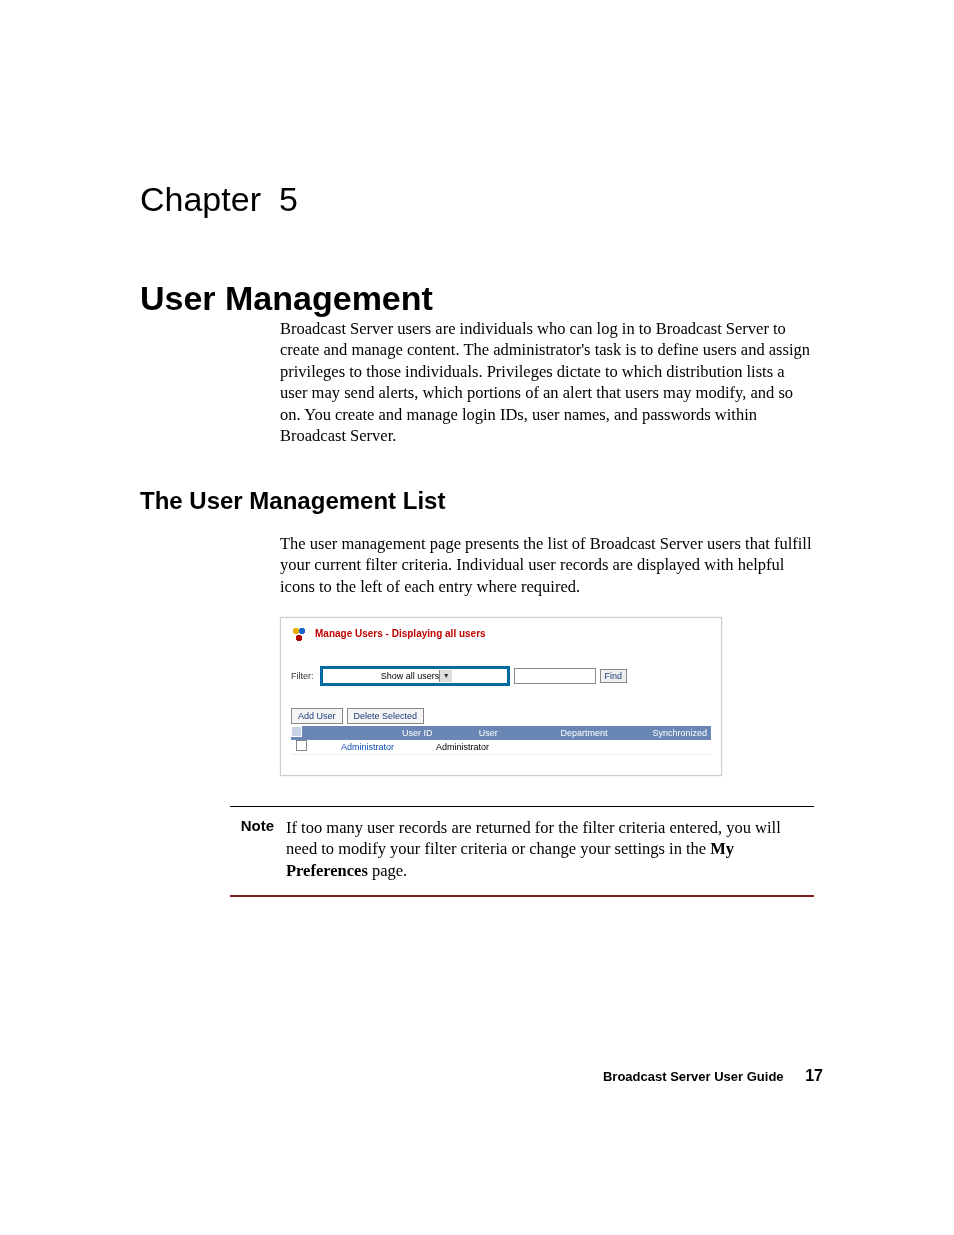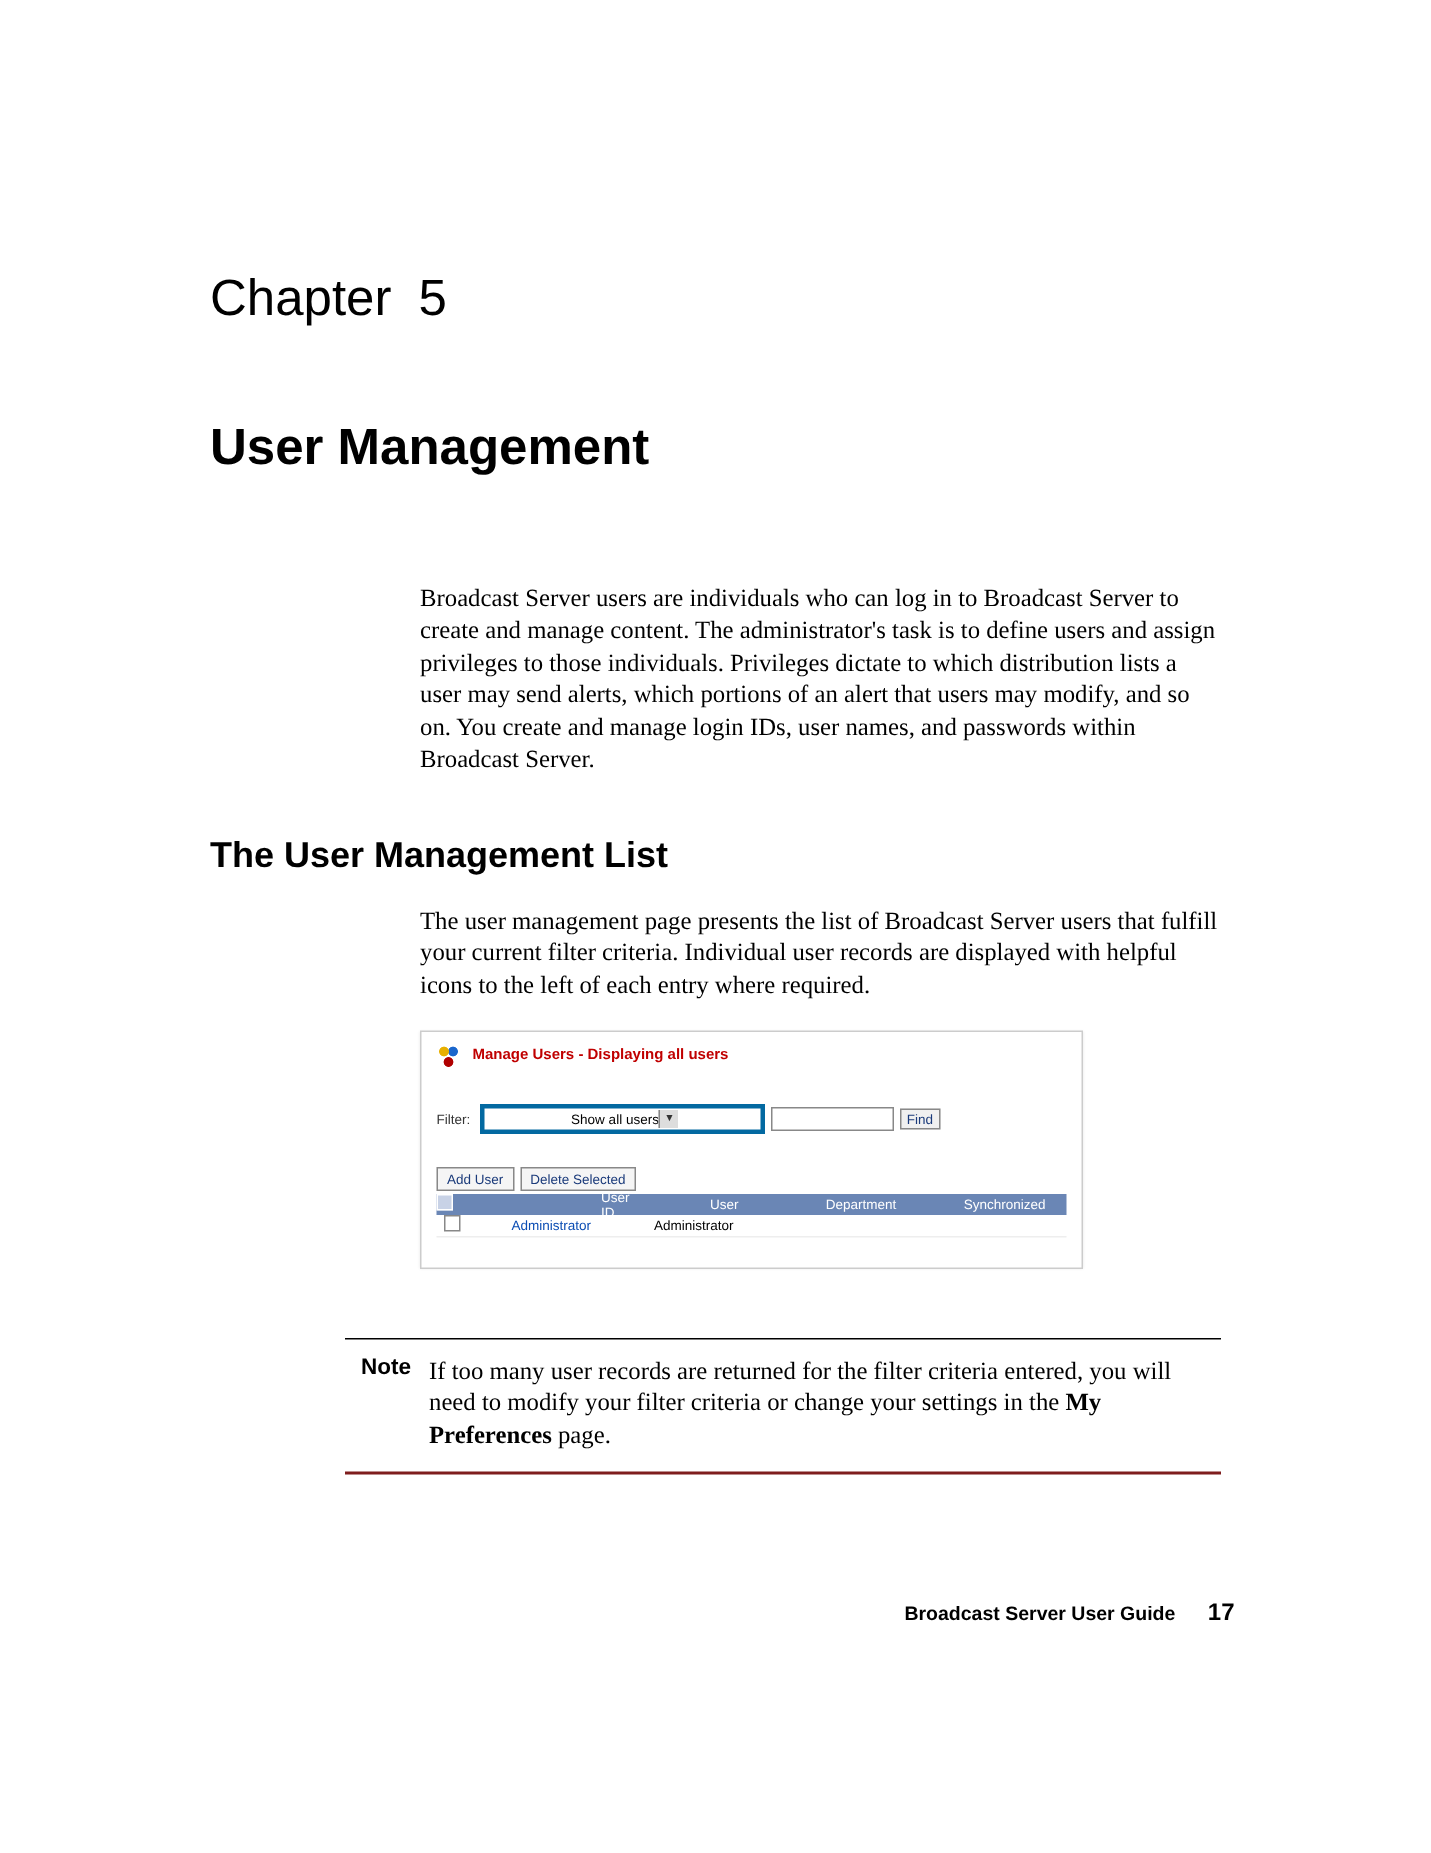--- a/index.html
+++ b/index.html
@@ -24,21 +24,20 @@
     font-size: 34px;
     margin-bottom: 60px;
   }
   .chapter-num {
     margin-left: 18px;
   }
   .chapter-title {
     font-family: Arial, Helvetica, sans-serif;
     font-weight: 700;
     font-size: 34px;
-    margin-bottom: 70px;
   }
   .body-para {
     font-family: Georgia, 'Times New Roman', serif;
     font-size: 16.5px;
     line-height: 1.3;
     margin-left: 140px;
     margin-bottom: 40px;
     color: #000;
   }
   .section-heading {
@@ -54,21 +53,21 @@
     margin-left: 140px;
     margin-bottom: 20px;
   }
   
   .figure {
     margin-left: 140px;
     width: 440px;
     border: 1px solid #ccc;
     background: #fff;
     box-shadow: 0 0 2px rgba(0,0,0,0.1);
-    margin-bottom: 46px;
+    margin-bottom: 30px;
     padding-bottom: 20px;
   }
   .fig-header {
     display: flex;
     align-items: center;
     padding: 8px 10px 6px 10px;
   }
   .fig-icon {
     width: 16px;
     height: 16px;
@@ -159,21 +158,21 @@
     font-size: 9px;
     height: 14px;
     align-items: center;
     gap: 45px;
   }
   .col-check { width: 20px; text-align: center; }
   .col-a { width: 30px; }
   .col-userid { width: 95px; }
   .col-name { width: 110px; }
   .col-dept { width: 110px; }
-  .col-sync { flex: 1; text-align: right; padding-right: 14px; }
+  .col-sync { flex: 1; text-align: right; padding-right: 4px; }
   .fig-trow {
     display: flex;
     font-family: Arial, Helvetica, sans-serif;
     font-size: 9px;
     height: 14px;
     align-items: center;
     background: #fff;
     border-bottom: 1px solid #eee;
   }
   .fig-trow .link { color: #0b4db3; }

